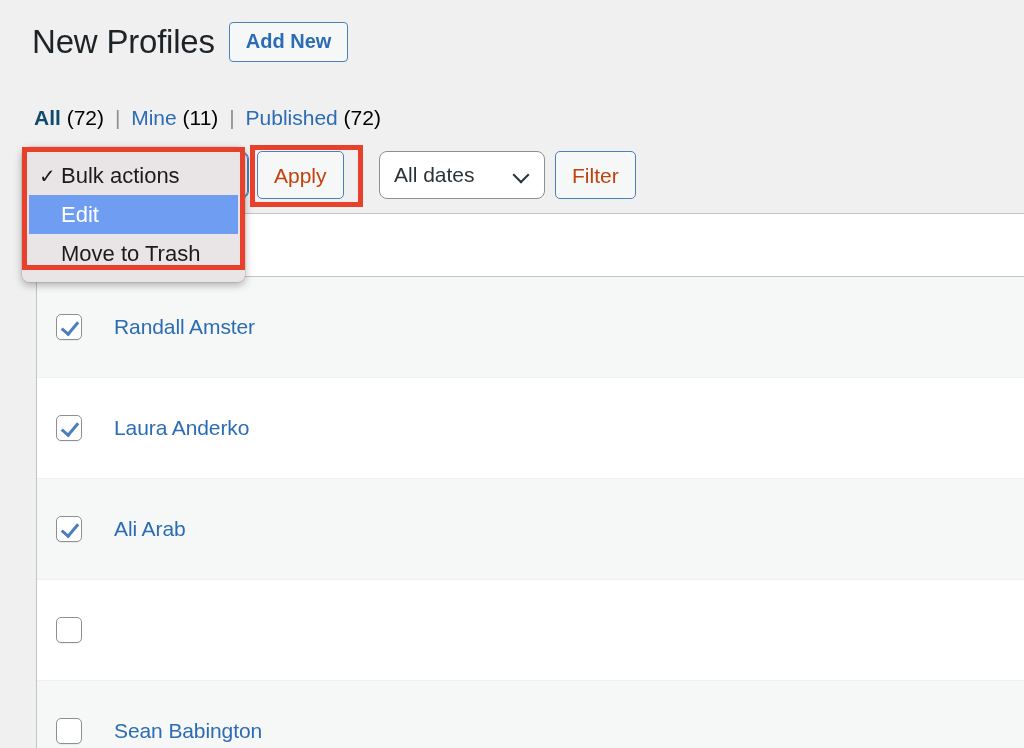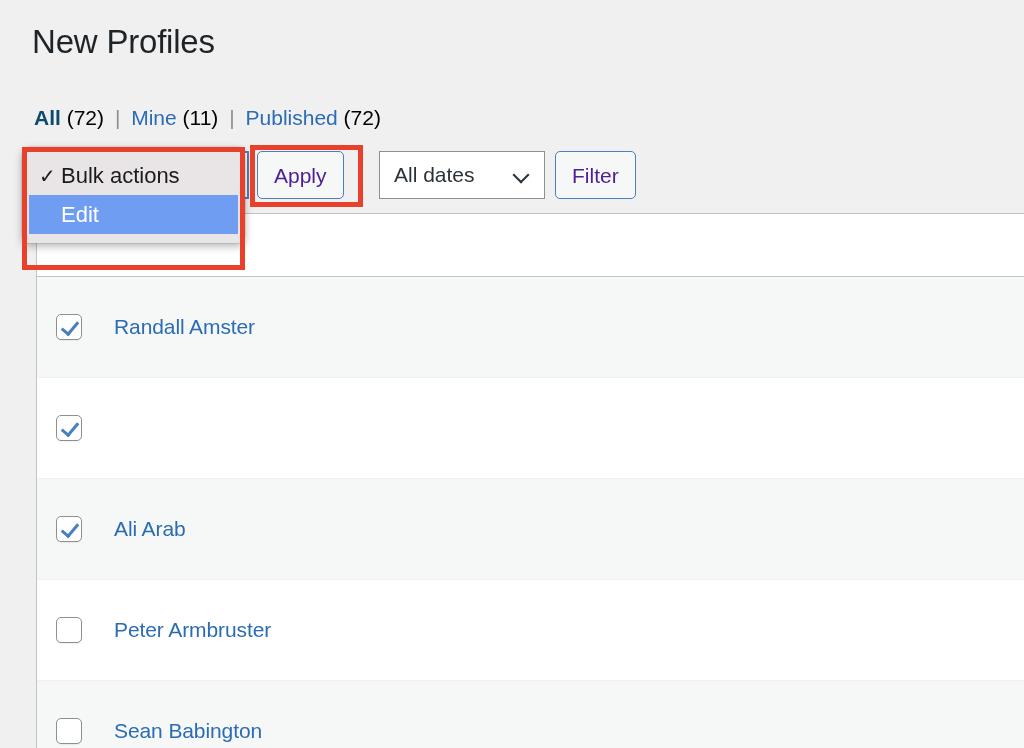--- a/index.html
+++ b/index.html
@@ -87,21 +87,21 @@
     height: 50px;
     display: flex;
     align-items: center;
   }
 
   .tb-select {
     box-sizing: border-box;
     height: 48px;
     background: #ffffff;
     border: 1.5px solid #8c8f94;
-    border-radius: 0;
+    border-radius: 8px;
     font-size: 21px;
     color: #2c3338;
     display: flex;
     align-items: center;
     padding: 0 14px;
     cursor: pointer;
     white-space: nowrap;
   }
   #bulk-action-select {
     width: 213px;
@@ -133,21 +133,21 @@
   }
 
   .tb-button {
     box-sizing: border-box;
     height: 48px;
     background: #f6f7f7;
     border: 1.5px solid #4b7fbd;
     border-radius: 5px;
     font-family: "Liberation Sans", sans-serif;
     font-size: 21px;
-    color: #4c1d95;
+    color: #c2410c;
     padding: 0 16px;
     cursor: pointer;
     white-space: nowrap;
     line-height: 1;
   }
 
   #apply-button-wrap {
     position: absolute;
     left: 257px;
     top: 151px;
@@ -282,20 +282,21 @@
     letter-spacing: -0.1px;
   }
 </style>
 </head>
 <body>
 
 <div id="page-wrap">
 
   <div id="heading-row">
     <span id="page-title">New Profiles</span>
+    <button id="add-new-button">Add New</button>
   </div>
 
   <div id="subsubsub">
     <span class="cur-label">All</span>
     <span class="count">(72)</span>
     <span class="sep">|</span>
     <a href="#">Mine</a>
     <span class="count">(11)</span>
     <span class="sep">|</span>
     <a href="#">Published</a>
@@ -326,44 +327,47 @@
 
   <div id="list-table">
     <div id="table-head"></div>
     <div id="table-body">
         <div class="table-row alt">
           <div class="row-checkbox checked"></div>
           <a class="row-title" href="#" style="text-decoration: none;">Randall Amster</a>
         </div>
         <div class="table-row plain">
           <div class="row-checkbox checked"></div>
+          <a class="row-title" href="#" style="text-decoration: none;">Laura Anderko</a>
         </div>
         <div class="table-row alt">
           <div class="row-checkbox checked"></div>
           <a class="row-title" href="#" style="text-decoration: none;">Ali Arab</a>
         </div>
         <div class="table-row plain">
           <div class="row-checkbox"></div>
-          <a class="row-title" href="#" style="text-decoration: none;">Peter Armbruster</a>
         </div>
         <div class="table-row alt">
           <div class="row-checkbox"></div>
           <a class="row-title" href="#" style="text-decoration: none;">Sean Babington</a>
         </div>
       </div>
   </div>
 
   <div id="bulk-popup">
     <div id="bulk-popup-inner">
         <div class="popup-option">
           <span class="tick">✓</span>
           <span class="opt-label">Bulk actions</span>
         </div>
         <div class="popup-option selected no-tick">
           <span class="opt-label">Edit</span>
         </div>
+        <div class="popup-option no-tick">
+          <span class="opt-label">Move to Trash</span>
+        </div>
       </div>
   </div>
 
   <div class="annot-rect" id="annot-dropdown"></div>
   <div class="annot-rect" id="annot-apply"></div>
 
 </div>
 
 </body></html>

